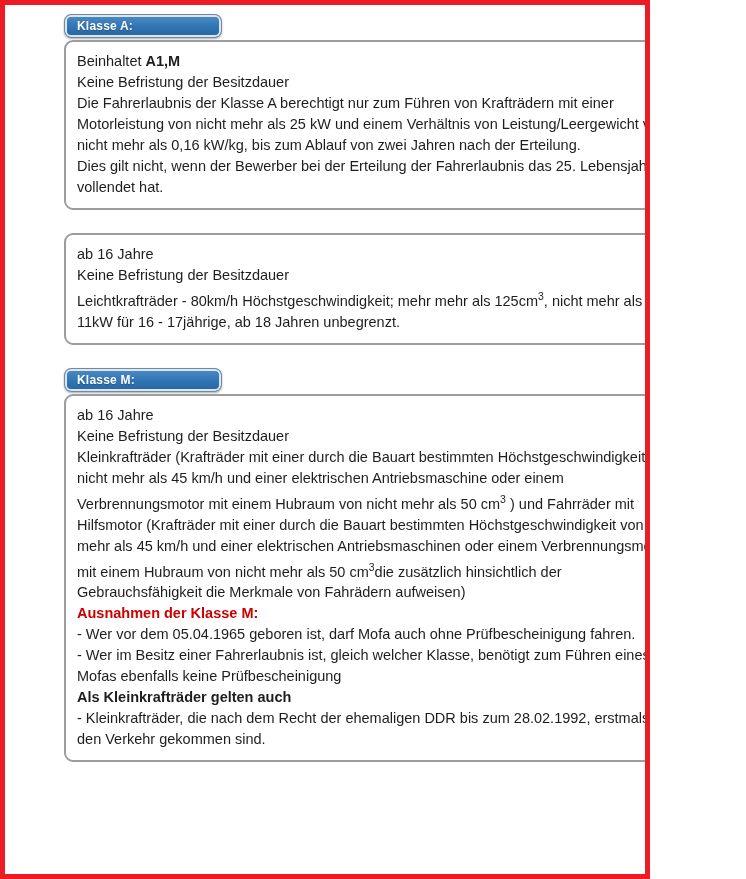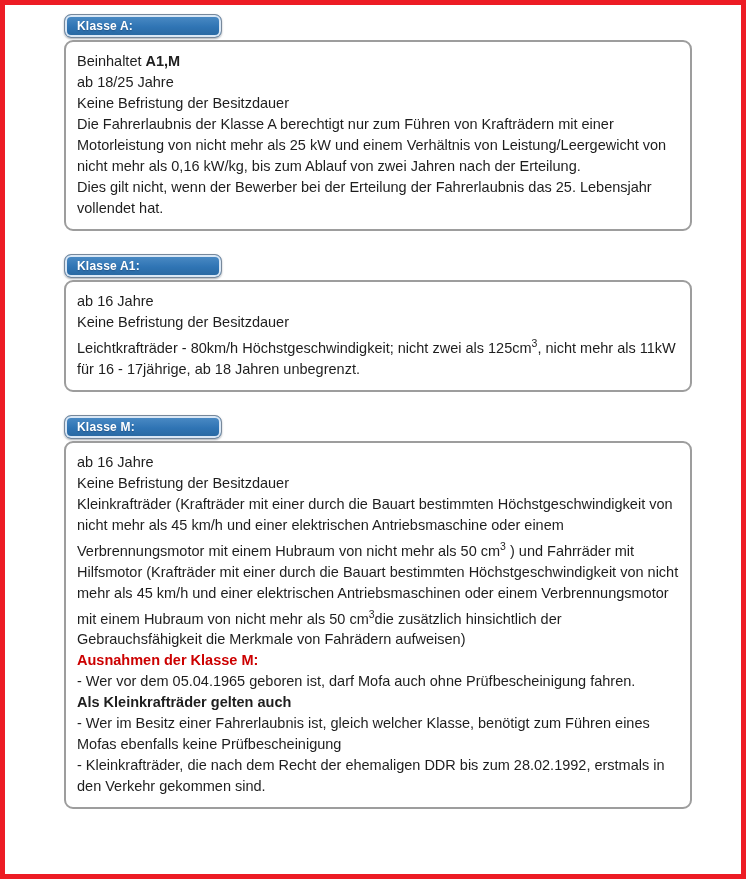--- a/index.html
+++ b/index.html
@@ -2,21 +2,21 @@
 <html lang="de" style="--frame: #ed1c24; --background: #ffffff; --text: #1e1e1e; --accent-red: #cc0000; --badge-background: #2f74b4; --badge-background-light: #4e8dc6; --badge-border: #77889b; --badge-inner-ring: #d9e7f5; --badge-text: #ffffff; --box-border: #9d9d9d;"><head>
 <meta charset="utf-8">
 <style>
   html, body {
     margin: 0;
     padding: 0;
     background: #ffffff;
     font-family: "Liberation Sans", "DejaVu Sans", sans-serif;
   }
   .frame {
-    width: 746px;
+    width: 650px;
     height: 879px;
     box-sizing: border-box;
     border: 5px solid var(--frame, #ed1c24);
     background: var(--background, #ffffff);
     overflow: hidden;
   }
   .content {
     padding: 9px 0 0 59px;
   }
   .klasse-section {
@@ -72,47 +72,43 @@
 <body>
 
 <div class="frame">
   <main class="content">
   <section class="klasse-section">
     <div class="badge">
       <span class="badge-label">Klasse A:</span>
     </div>
     <div class="box">
           <p class="line"><span>Beinhaltet </span><span class="b">A1,M</span></p>
-          <p class="line"><span>ab 18/25 Jahre</span></p>
           <p class="line"><span>Keine Befristung der Besitzdauer</span></p>
           <p class="line"><span>Die Fahrerlaubnis der Klasse A berechtigt nur zum Führen von Krafträdern mit einer Motorleistung von nicht mehr als 25 kW und einem Verhältnis von Leistung/Leergewicht von nicht mehr als 0,16 kW/kg, bis zum Ablauf von zwei Jahren nach der Erteilung.</span></p>
           <p class="line"><span>Dies gilt nicht, wenn der Bewerber bei der Erteilung der Fahrerlaubnis das 25. Lebensjahr vollendet hat.</span></p>
         </div>
   </section>
 
   <section class="klasse-section">
-    <div class="badge">
-      <span class="badge-label">Klasse A1:</span>
-    </div>
     <div class="box">
           <p class="line"><span>ab 16 Jahre</span></p>
           <p class="line"><span>Keine Befristung der Besitzdauer</span></p>
-          <p class="line"><span>Leichtkrafträder - 80km/h Höchstgeschwindigkeit; nicht zwei als 125cm</span><sup>3</sup><span>, nicht mehr als 11kW für 16 - 17jährige, ab 18 Jahren unbegrenzt.</span></p>
+          <p class="line"><span>Leichtkrafträder - 80km/h Höchstgeschwindigkeit; mehr mehr als 125cm</span><sup>3</sup><span>, nicht mehr als 11kW für 16 - 17jährige, ab 18 Jahren unbegrenzt.</span></p>
         </div>
   </section>
 
   <section class="klasse-section">
     <div class="badge">
       <span class="badge-label">Klasse M:</span>
     </div>
     <div class="box">
           <p class="line"><span>ab 16 Jahre</span></p>
           <p class="line"><span>Keine Befristung der Besitzdauer</span></p>
           <p class="line"><span>Kleinkrafträder (Krafträder mit einer durch die Bauart bestimmten Höchstgeschwindigkeit von nicht mehr als 45 km/h und einer elektrischen Antriebsmaschine oder einem Verbrennungsmotor mit einem Hubraum von nicht mehr als 50 cm</span><sup>3</sup><span> ) und Fahrräder mit Hilfsmotor (Krafträder mit einer durch die Bauart bestimmten Höchstgeschwindigkeit von nicht mehr als 45 km/h und einer elektrischen Antriebsmaschinen oder einem Verbrennungsmotor mit einem Hubraum von nicht mehr als 50 cm</span><sup>3</sup><span>die zusätzlich hinsichtlich der Gebrauchsfähigkeit die Merkmale von Fahrädern aufweisen)</span></p>
           <p class="line"><span class="b red">Ausnahmen der Klasse M:</span></p>
           <p class="line"><span>- Wer vor dem 05.04.1965 geboren ist, darf Mofa auch ohne Prüfbescheinigung fahren.</span></p>
+          <p class="line"><span>- Wer im Besitz einer Fahrerlaubnis ist, gleich welcher Klasse, benötigt zum Führen eines Mofas ebenfalls keine Prüfbescheinigung</span></p>
           <p class="line"><span class="b">Als Kleinkrafträder gelten auch</span></p>
-          <p class="line"><span>- Wer im Besitz einer Fahrerlaubnis ist, gleich welcher Klasse, benötigt zum Führen eines Mofas ebenfalls keine Prüfbescheinigung</span></p>
           <p class="line"><span>- Kleinkrafträder, die nach dem Recht der ehemaligen DDR bis zum 28.02.1992, erstmals in den Verkehr gekommen sind.</span></p>
         </div>
   </section>
 </main>
 </div>
 
 </body></html>

